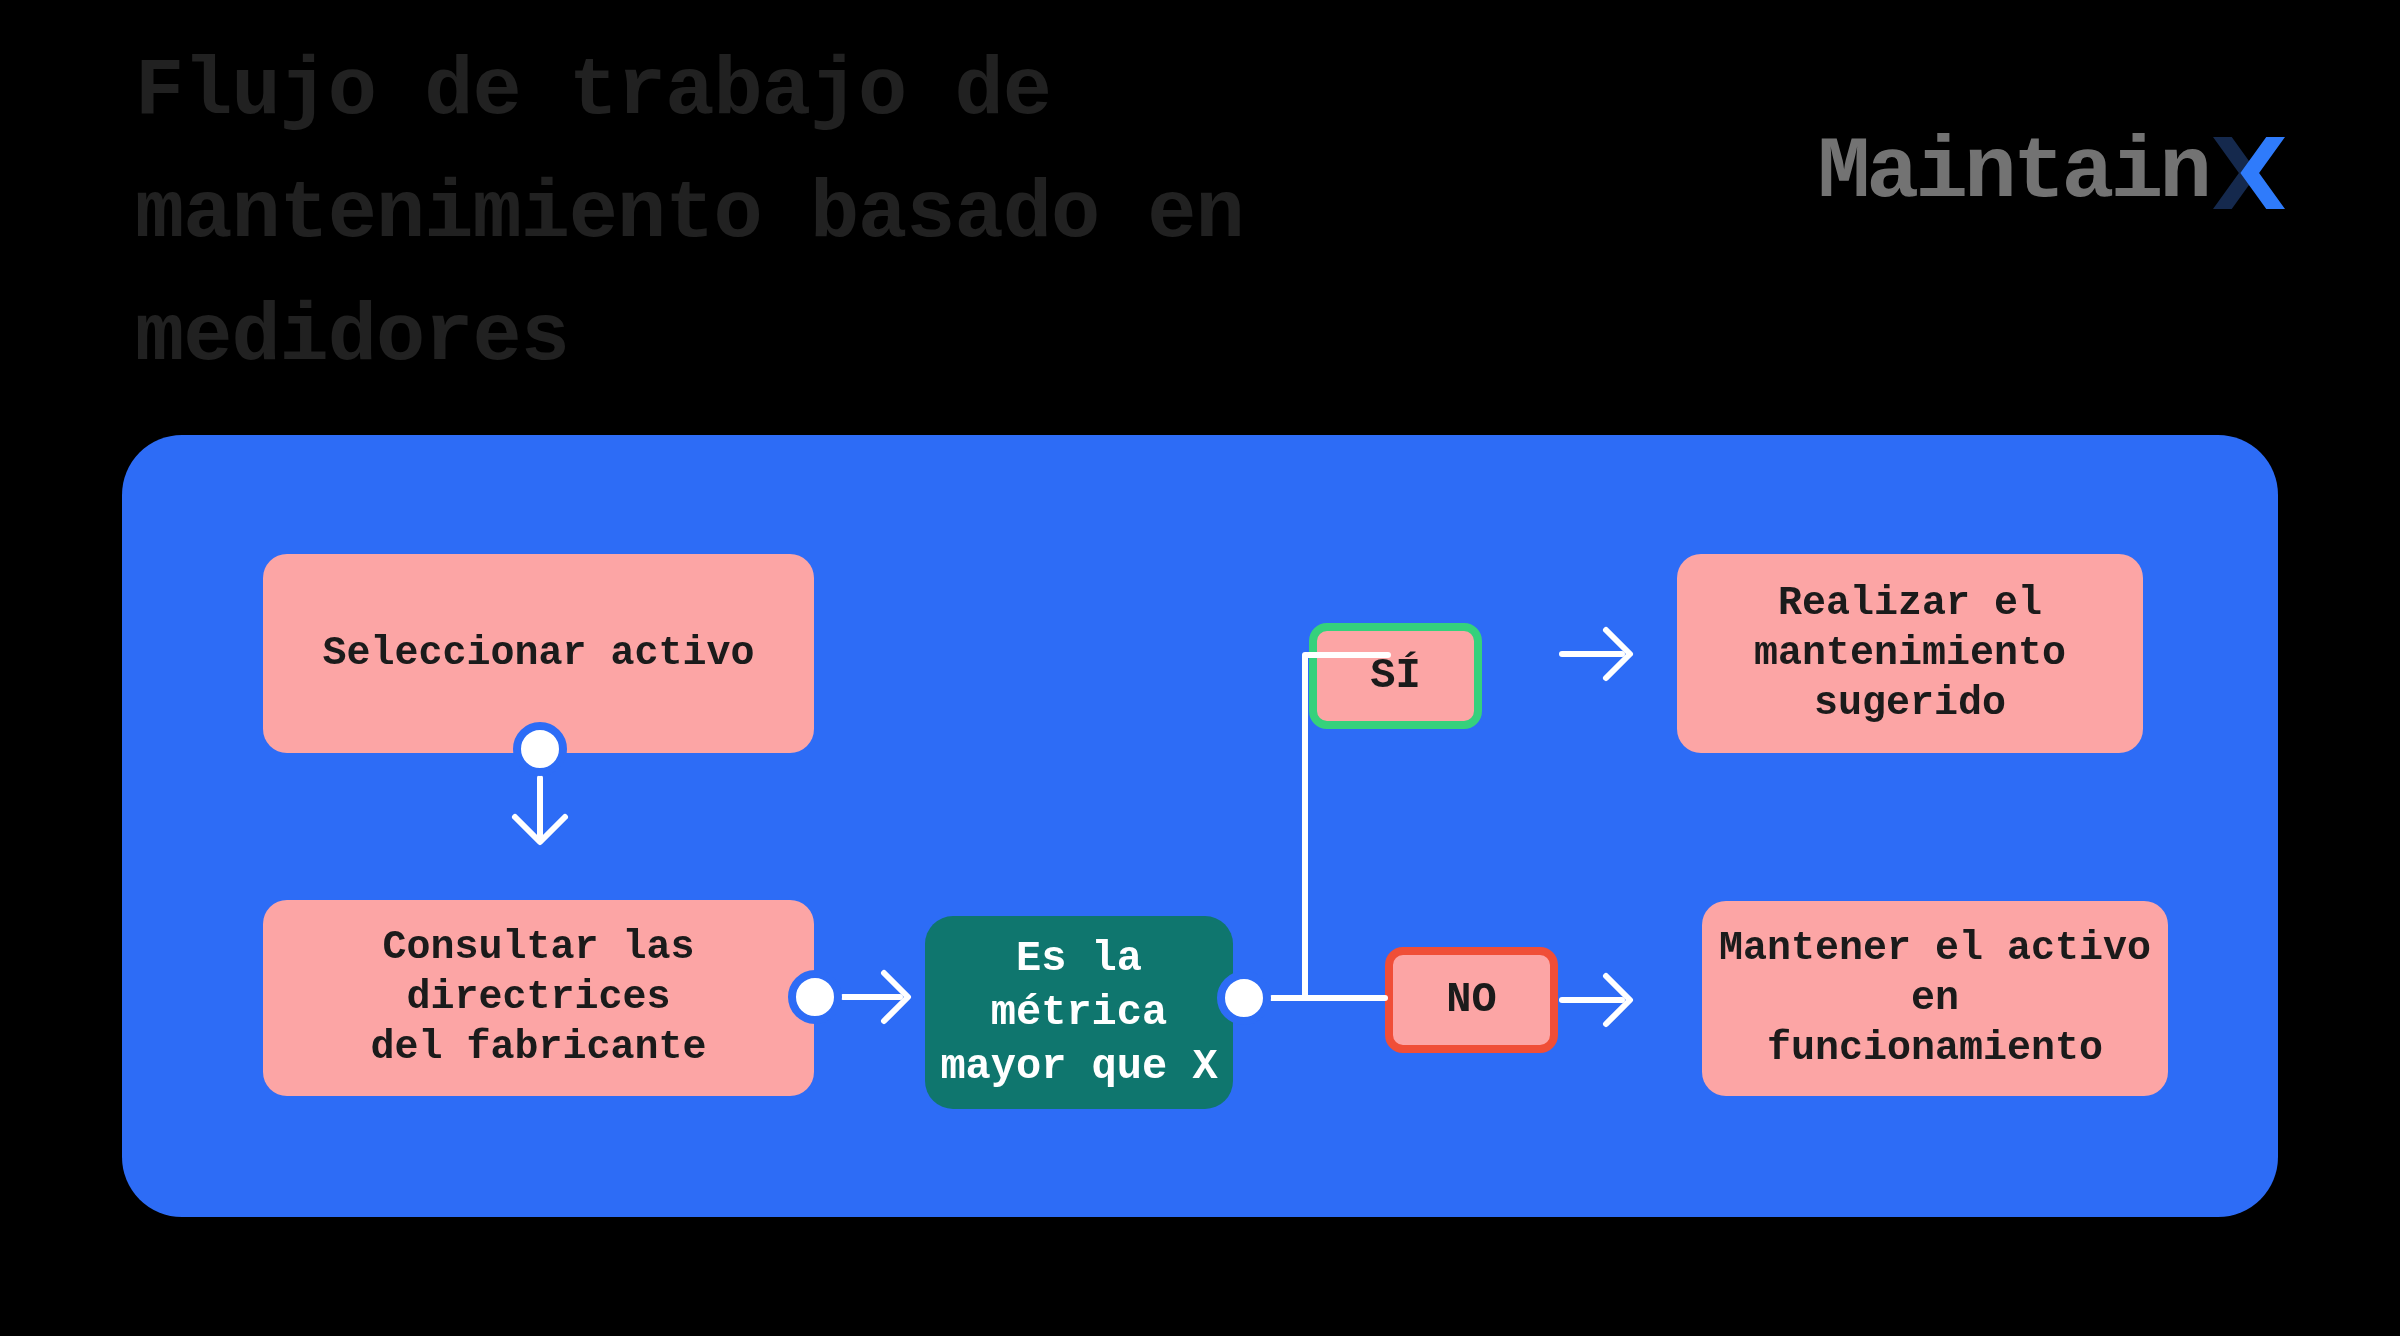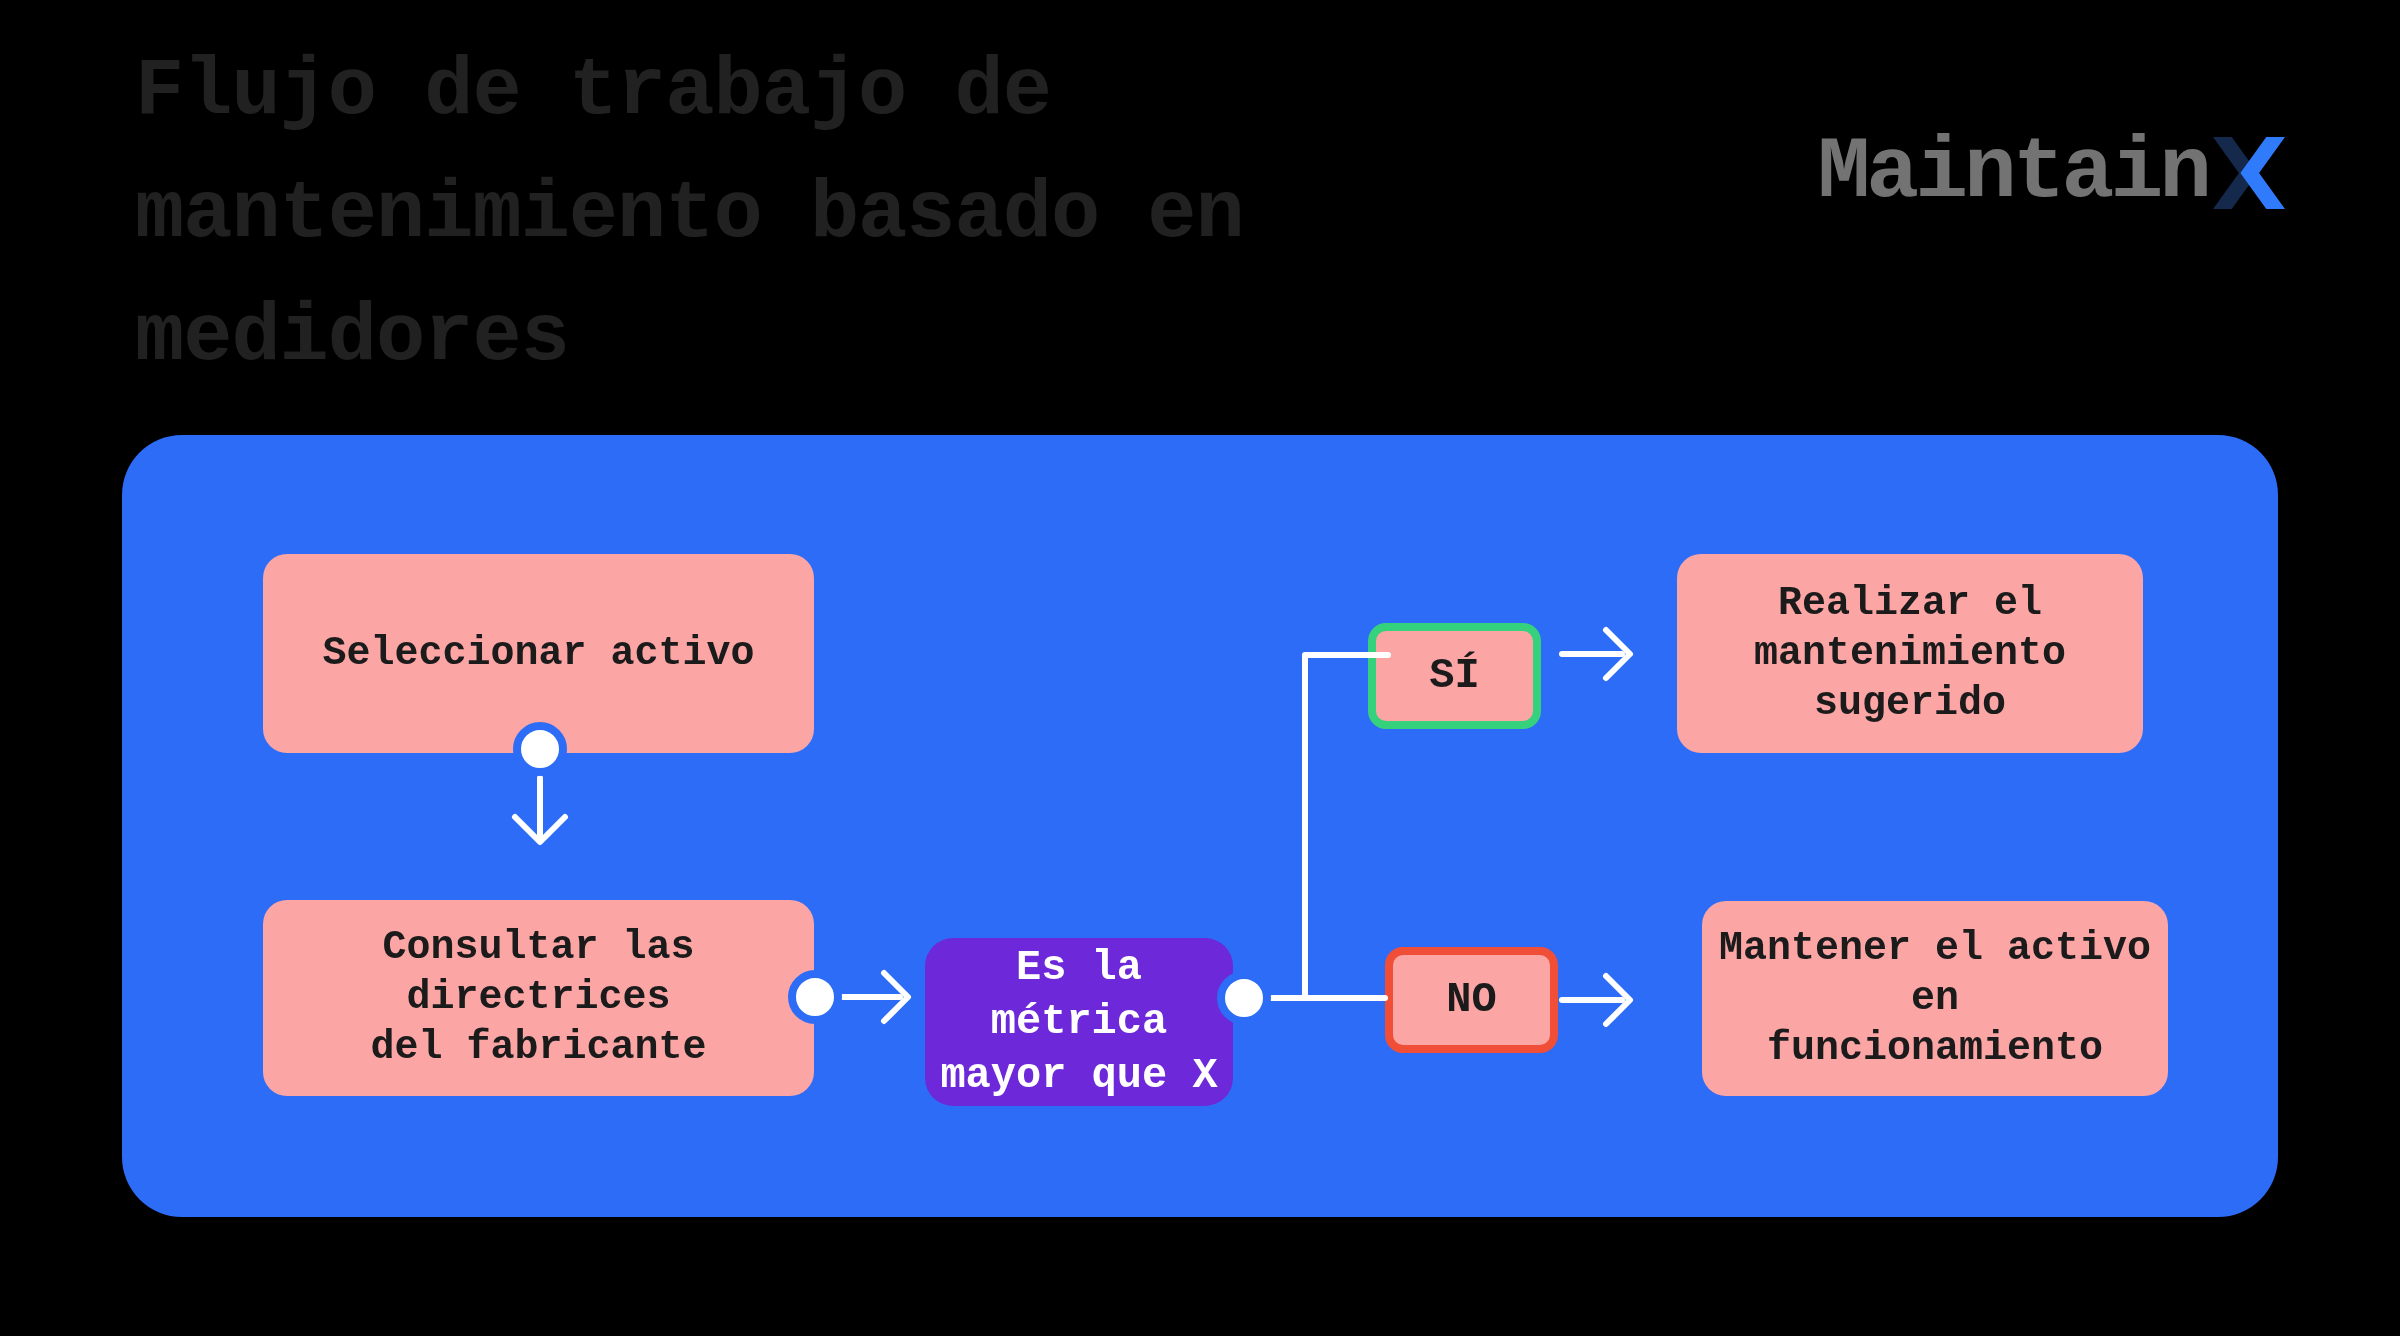--- a/index.html
+++ b/index.html
@@ -58,24 +58,24 @@
     </svg>
   </div>
 
   <div class="panel" style="background: rgb(45, 108, 246);"></div>
 
   <div class="node" style="left:263px;top:900px;width:551px;height:196px;">Consultar las directrices
 del fabricante</div>
 
   <div class="node" style="left:263px;top:554px;width:551px;height:199px;">Seleccionar activo</div>
 
-  <div class="node decision" style="left: 925px; top: 938px; width: 308px; height: 168px; background: #6d28d9;">Es la métrica
+  <div class="node decision" style="left: 925px; top: 916px; width: 308px; height: 193px; background: #0f766e;">Es la métrica
 mayor que X</div>
 
-  <div class="node pill" style="left: 1368px; top: 601px; width: 173px; height: 106px; border-color: rgb(53, 209, 124); margin-top: 22px;">SÍ</div>
+  <div class="node pill" style="left: 1309px; top: 601px; width: 173px; height: 106px; border-color: rgb(53, 209, 124); margin-top: 22px;">SÍ</div>
 
   <div class="node pill" style="left: 1385px; top: 947px; width: 173px; height: 106px; border-color: rgb(240, 78, 55);">NO</div>
 
   <div class="node" style="left:1677px;top:554px;width:466px;height:199px;">Realizar el
 mantenimiento
 sugerido</div>
 
   <div class="node" style="left:1677px;top:901px;width:466px;height:195px;margin-left:25px;">Mantener el activo en
 funcionamiento</div>
 

